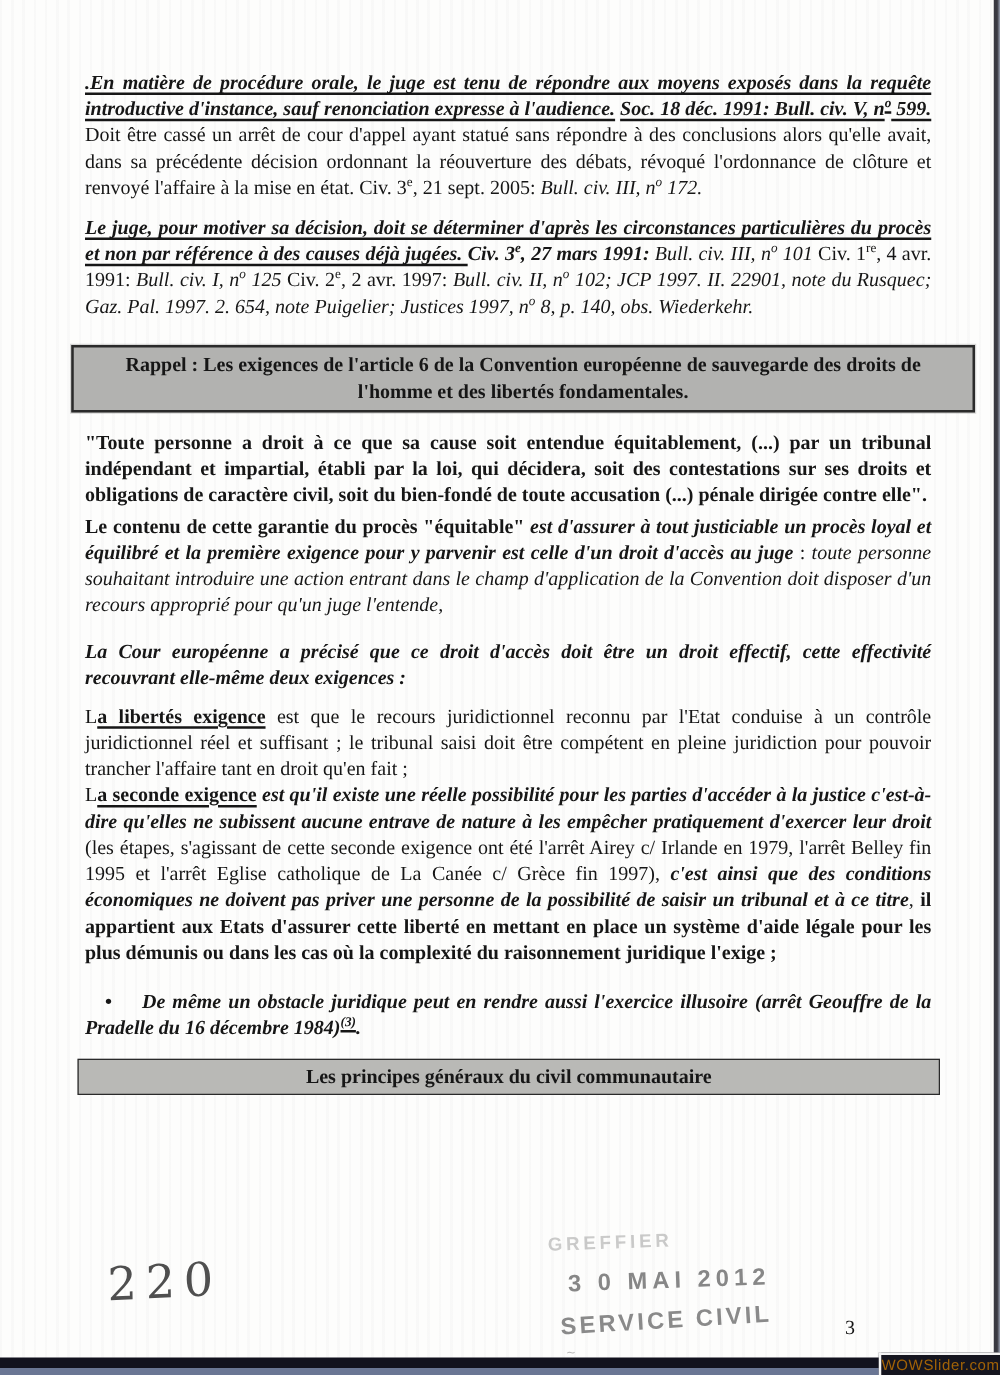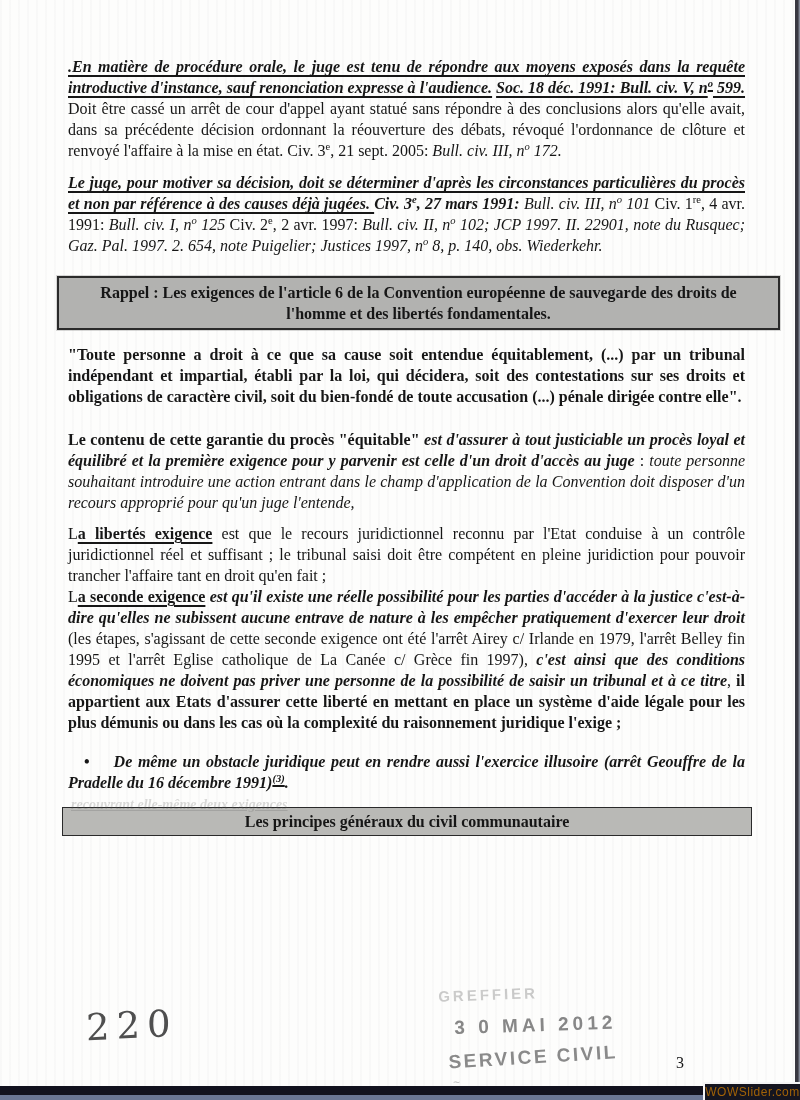--- a/index.html
+++ b/index.html
@@ -30,21 +30,21 @@
     border:2px solid #2a2a2a;
     text-align:center;
     font-weight:bold;
     padding:4px 22px;
     margin:20px 0 0 -11px;
     width:calc(100% - 2px);
     box-shadow:0 0 0 1px rgba(0,0,0,0.15);
     position:relative;
   }
   .m-quote{margin-top:14px; font-weight:bold;}
-  .m-contenu{margin-top:22px;}
+  .m-contenu{margin-top:4px;}
   .m-cour{margin-top:16px;}
   .m-premiere{margin-top:10px;}
   .m-seconde{margin-top:0;}
   .m-bullet{margin-top:18px; text-indent:16px;}
   .principes-box{
     background:#b9b9b6;
     border:1.5px solid #2a2a2a;
     text-align:center;
     font-weight:bold;
     padding:3px 8px;
@@ -146,29 +146,29 @@
     <p class="para m-p2"><span class="s-b s-i s-u">Le juge, pour motiver sa décision, doit se déterminer d'après les circonstances particulières du procès et non par référence à des causes déjà jugées. </span><span class="s-b s-i"> Civ. 3</span><span class="s-b s-i s-p">e</span><span class="s-b s-i">,  27 mars 1991:  </span><span class="s-i">Bull. civ. III, n</span><span class="s-i s-p">o</span><span class="s-i"> 101</span><span>  Civ. 1</span><span class="s-p">re</span><span>, 4 avr. 1991:  </span><span class="s-i">Bull. civ. I, n</span><span class="s-i s-p">o</span><span class="s-i"> 125</span><span>  Civ. 2</span><span class="s-p">e</span><span>, 2 avr. 1997:  </span><span class="s-i">Bull. civ. II, n</span><span class="s-i s-p">o</span><span class="s-i"> 102; JCP 1997. II. 22901, note du Rusquec; Gaz. Pal. 1997. 2. 654, note Puigelier; Justices 1997, n</span><span class="s-i s-p">o</span><span class="s-i"> 8, p. 140, obs. Wiederkehr.</span></p>
 
     <div class="gray-box">
       <span>Rappel : Les exigences de l'article 6 de la Convention européenne de sauvegarde des droits de l'homme et des libertés fondamentales.</span>
     </div>
 
     <p class="para m-quote"><span class="s-b">"Toute personne a droit à ce que sa cause soit entendue équitablement, (...) par un tribunal indépendant et impartial, établi par la loi, qui décidera, soit des contestations sur ses droits et obligations de caractère civil, soit du bien-fondé de toute accusation (...) pénale dirigée contre elle".</span></p>
 
     <p class="para m-contenu"><span class="s-b">Le contenu de cette garantie du procès "équitable" </span><span class="s-b s-i">est d'assurer à tout justiciable un procès loyal et équilibré et la première exigence pour y parvenir est celle d'un droit d'accès au juge</span><span> : </span><span class="s-i">toute personne souhaitant introduire une action entrant dans le champ d'application de la Convention doit disposer d'un recours approprié pour qu'un juge l'entende,</span></p>
 
+    <p class="para m-cour"><span class="s-b s-i">La Cour européenne a précisé que ce droit d'accès doit être un droit effectif, cette effectivité recouvrant elle-même deux exigences :</span></p>
 
     <p class="para m-premiere"><span>L</span><span class="s-b s-u">a libertés exigence</span><span> est que le recours juridictionnel reconnu par l'Etat conduise à un contrôle juridictionnel réel et suffisant ; le tribunal saisi doit être compétent en pleine juridiction pour pouvoir trancher l'affaire tant en droit qu'en fait ;</span></p>
 
     <p class="para m-seconde"><span>L</span><span class="s-b s-u">a seconde exigence</span><span> </span><span class="s-b s-i">est qu'il existe une réelle possibilité pour les parties d'accéder à la justice c'est-à-dire qu'elles ne subissent aucune entrave de nature à les empêcher pratiquement d'exercer leur droit</span><span> (les étapes, s'agissant de cette seconde exigence ont été l'arrêt Airey c/ Irlande en 1979, l'arrêt Belley fin 1995 et l'arrêt Eglise catholique de La Canée c/ Grèce fin 1997), </span><span class="s-b s-i">c'est ainsi que des conditions économiques ne doivent pas priver une personne de la possibilité de saisir un tribunal et à ce titre</span><span>, </span><span class="s-b">il appartient aux Etats d'assurer cette liberté en mettant en place un système d'aide légale pour les plus démunis ou dans les cas où la complexité du raisonnement juridique l'exige ;</span></p>
 
-    <p class="para m-bullet"><span class="s-b">•</span><span>  </span><span class="s-b s-i">De même un obstacle juridique peut en rendre aussi l'exercice illusoire (arrêt Geouffre de la Pradelle du 16 décembre 1991)</span><span class="s-b s-i s-u s-p">(3)</span><span class="s-b s-i">.</span></p>
+    <p class="para m-bullet"><span class="s-b">•</span><span>  </span><span class="s-b s-i">De même un obstacle juridique peut en rendre aussi l'exercice illusoire (arrêt Geouffre de la Pradelle du 16 décembre 1984)</span><span class="s-b s-i s-u s-p">(3)</span><span class="s-b s-i">.</span></p>
 
     <div class="principes-box">
-      <span class="ghost">recouvrant elle-même deux exigences</span>
       <span>Les principes généraux du civil communautaire</span>
     </div>
 
   </div>
 
   <div class="stamp">
     <span class="stamp-greffe">GREFFIER</span>
     <span class="stamp-date">3 0 MAI 2012</span>
     <span class="stamp-service">SERVICE CIVIL</span>
     <span class="stamp-squiggle">~</span>

